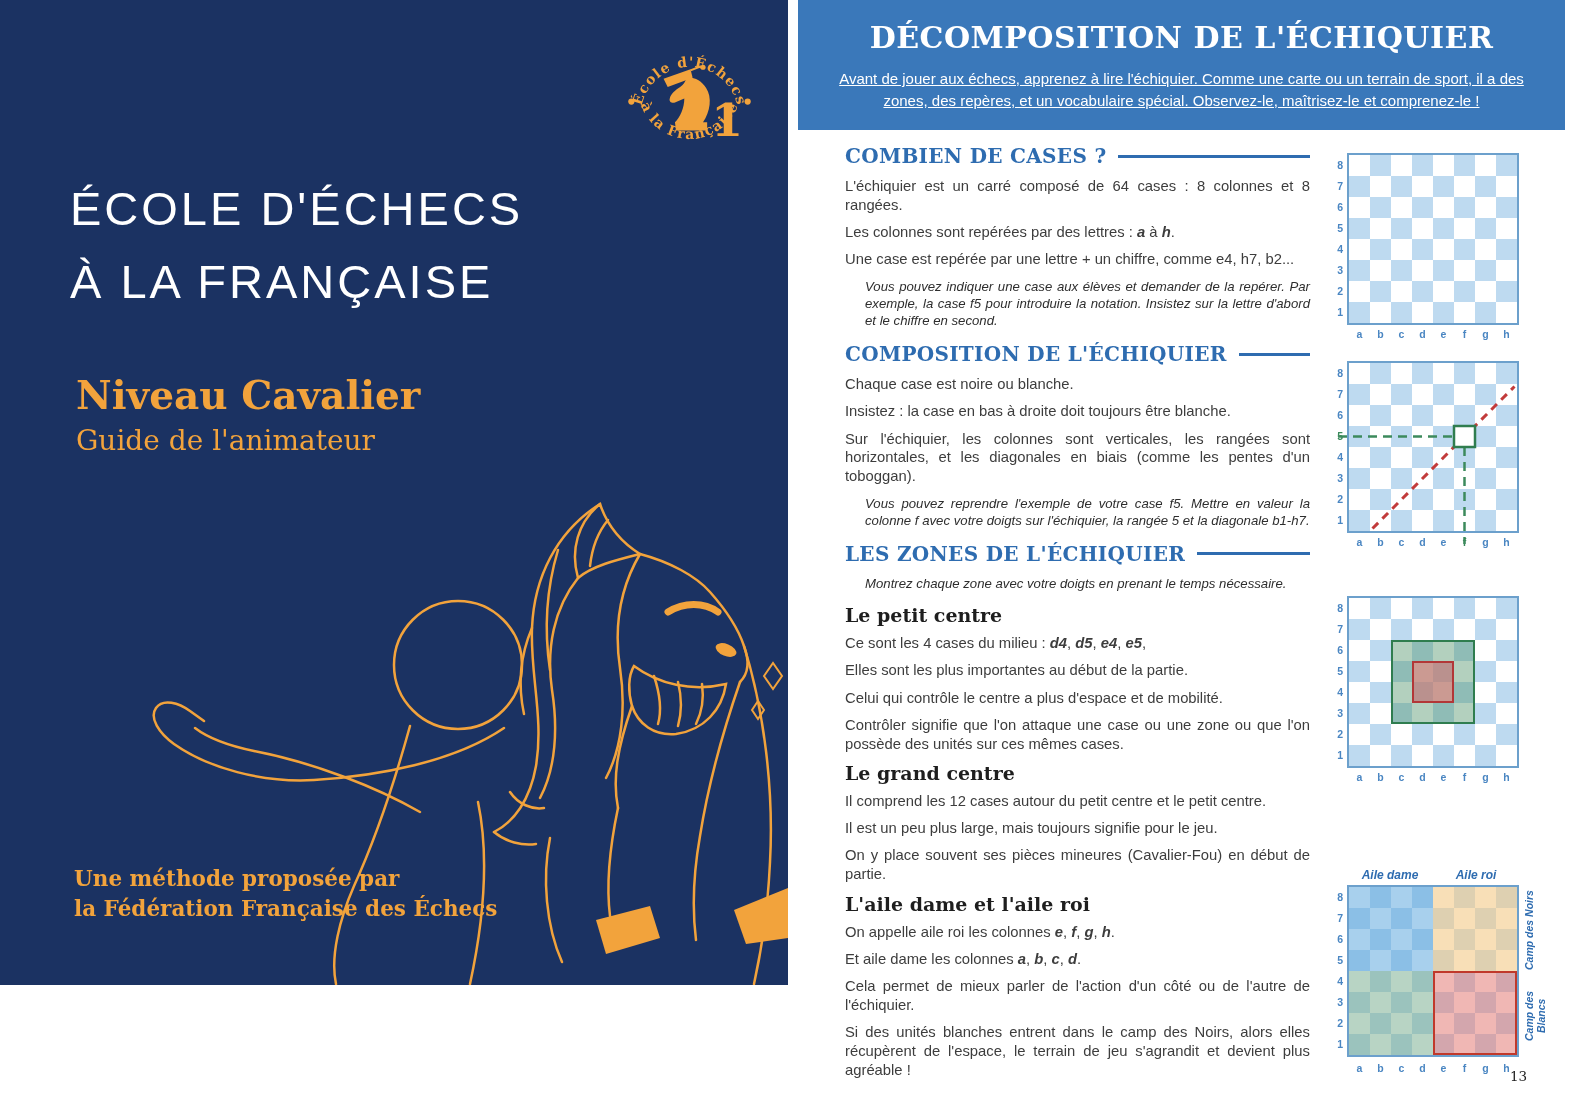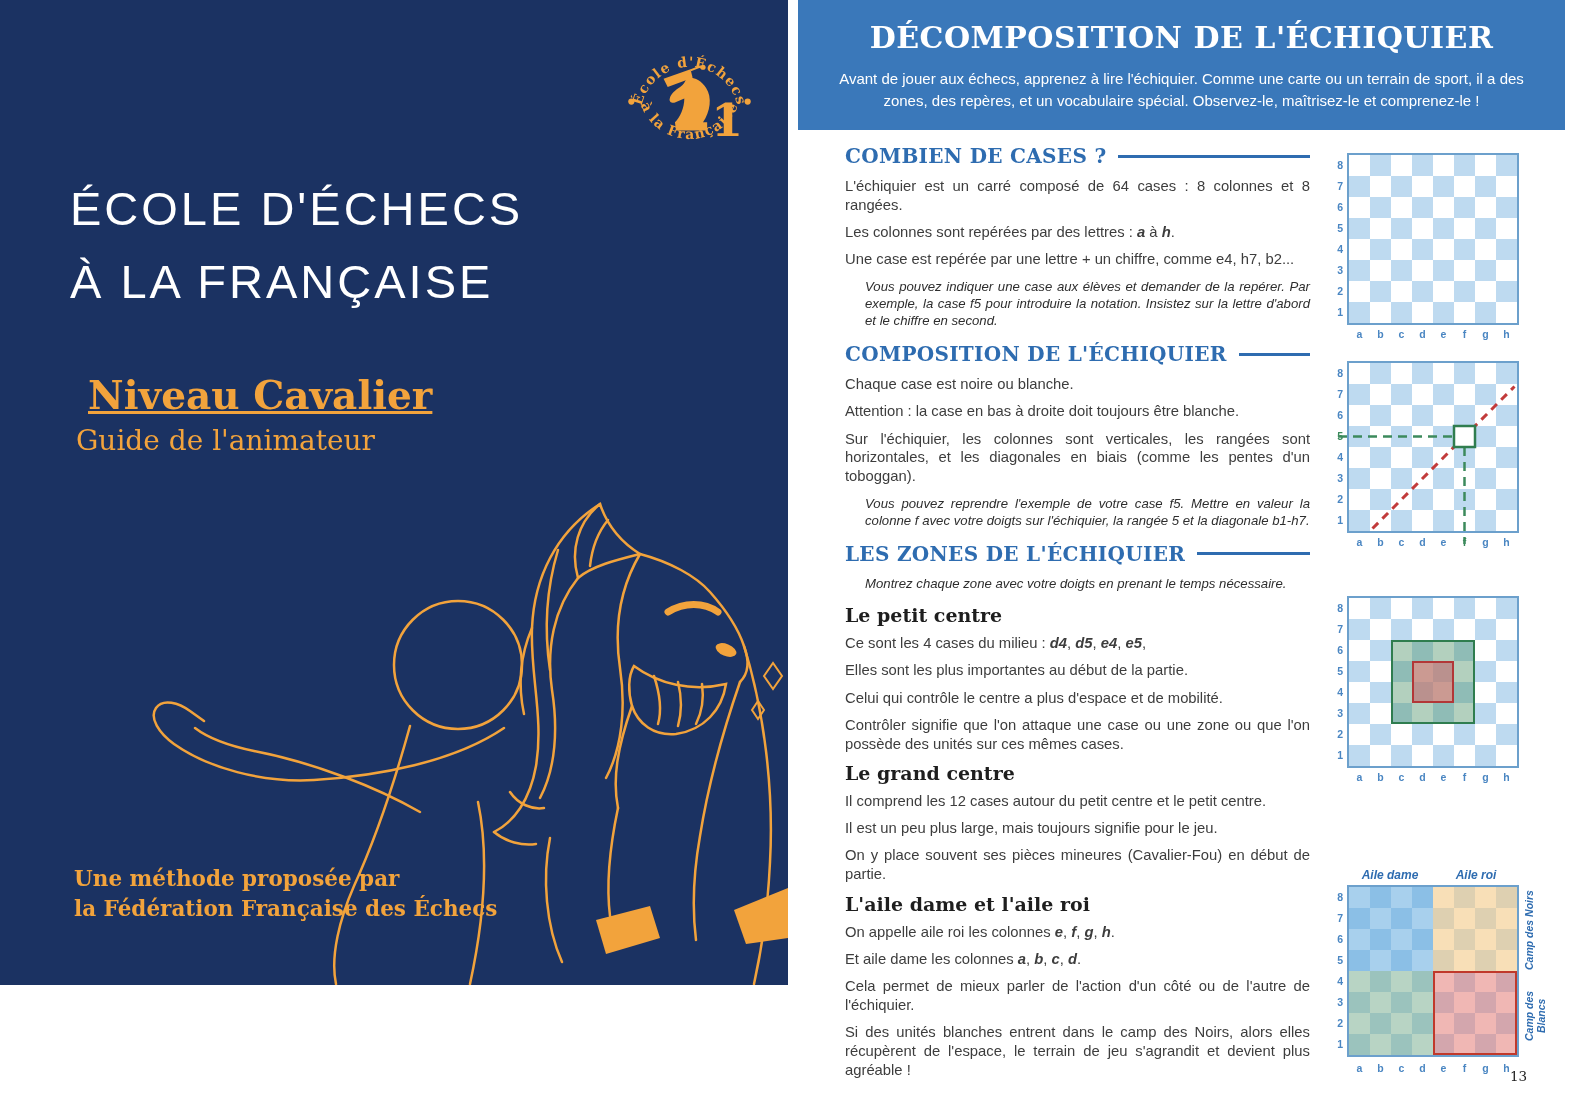--- a/index.html
+++ b/index.html
@@ -10,38 +10,38 @@
   *{box-sizing:border-box;}
   html,body{margin:0;padding:0;}
   body{width:1573px;height:1115px;position:relative;background:#fff;
        font-family:"Liberation Sans",sans-serif;overflow:hidden;}
 
   
   .left-page{position:absolute;left:0;top:0;width:788px;height:985px;
              background:var(--navy);overflow:hidden;}
   .cover-title{position:absolute;left:70px;top:172px;color:#fff;
                font:300 47px/1.56 "Liberation Sans",sans-serif;letter-spacing:3px;}
-  .level-title{position:absolute;left:88px;top:372px;color:var(--orange);
-               font:700 39px "DejaVu Serif",serif;text-decoration:underline;}
+  .level-title{position:absolute;left:76px;top:372px;color:var(--orange);
+               font:700 39px "DejaVu Serif",serif;}
   .cover-subtitle{position:absolute;left:76px;top:424px;color:var(--orange);
                font:400 28px "DejaVu Serif",serif;}
   .method{position:absolute;left:74px;top:864px;color:var(--orange);
           font:700 21.5px/1.4 "DejaVu Serif",serif;}
   .badge{position:absolute;left:622px;top:33px;}
   .mascot{position:absolute;left:58px;top:470px;}
 
   
   .logo-strip{position:absolute;left:0;top:985px;width:788px;height:130px;background:#fff;}
 
   
   .right-page{position:absolute;left:798px;top:0;width:767px;height:844px;background:#fff;}
   .band{position:absolute;left:0;top:0;width:767px;height:130px;background:var(--band-blue);color:#fff;}
   .band-title{margin-top:20px;text-align:center;font:700 30px "DejaVu Serif",serif;letter-spacing:0.5px;}
   .band-intro{margin:13px auto 0;width:705px;text-align:center;
-              font:400 15px/1.45 "Liberation Sans",sans-serif;}
+              font:400 15px/1.45 "Liberation Sans",sans-serif;text-decoration:underline;}
 
   #sections{position:absolute;left:47px;top:144px;width:465px;}
   .section{margin-top:13px;}
   .section:first-child{margin-top:0;}
   .sec-head{display:flex;align-items:center;gap:12px;margin:0 0 9px;}
   .sec-title{font:700 20px "DejaVu Serif",serif;color:var(--heading-blue);
              letter-spacing:0.3px;margin:0;white-space:nowrap;}
   .sec-rule{flex:1;border-top:3px solid var(--heading-blue);}
   p.body{font:400 14.8px/1.27 "Liberation Sans",sans-serif;color:var(--text-dark);
          text-align:justify;margin:0 0 8.5px;}
@@ -195,21 +195,21 @@
         <p class="body">Les colonnes sont repérées par des lettres : <em class="bi">a</em> à <em class="bi">h</em>.</p>
         <p class="body">Une case est repérée par une lettre + un chiffre, comme e4, h7, b2...</p>
         <p class="note">Vous pouvez indiquer une case aux élèves et demander de la repérer. Par exemple, la case f5 pour introduire la notation. Insistez sur la lettre d'abord et le chiffre en second.</p>
       </div>
       <div class="section">
         <div class="sec-head">
           <h3 class="sec-title">COMPOSITION DE L'ÉCHIQUIER</h3>
           <div class="sec-rule"></div>
         </div>
         <p class="body">Chaque case est noire ou blanche.</p>
-        <p class="body">Attention : la case en bas à droite doit toujours être blanche.</p>
+        <p class="body">Insistez : la case en bas à droite doit toujours être blanche.</p>
         <p class="body">Sur l'échiquier, les colonnes sont verticales, les rangées sont horizontales, et les diagonales en biais (comme les pentes d'un toboggan).</p>
         <p class="note">Vous pouvez reprendre l'exemple de votre case f5. Mettre en valeur la colonne f avec votre doigts sur l'échiquier, la rangée 5 et la diagonale b1-h7.</p>
       </div>
       <div class="section">
         <div class="sec-head">
           <h3 class="sec-title">LES ZONES DE L'ÉCHIQUIER</h3>
           <div class="sec-rule"></div>
         </div>
         <p class="note">Montrez chaque zone avec votre doigts en prenant le temps nécessaire.</p>
         <h4 class="sub">Le petit centre</h4>

